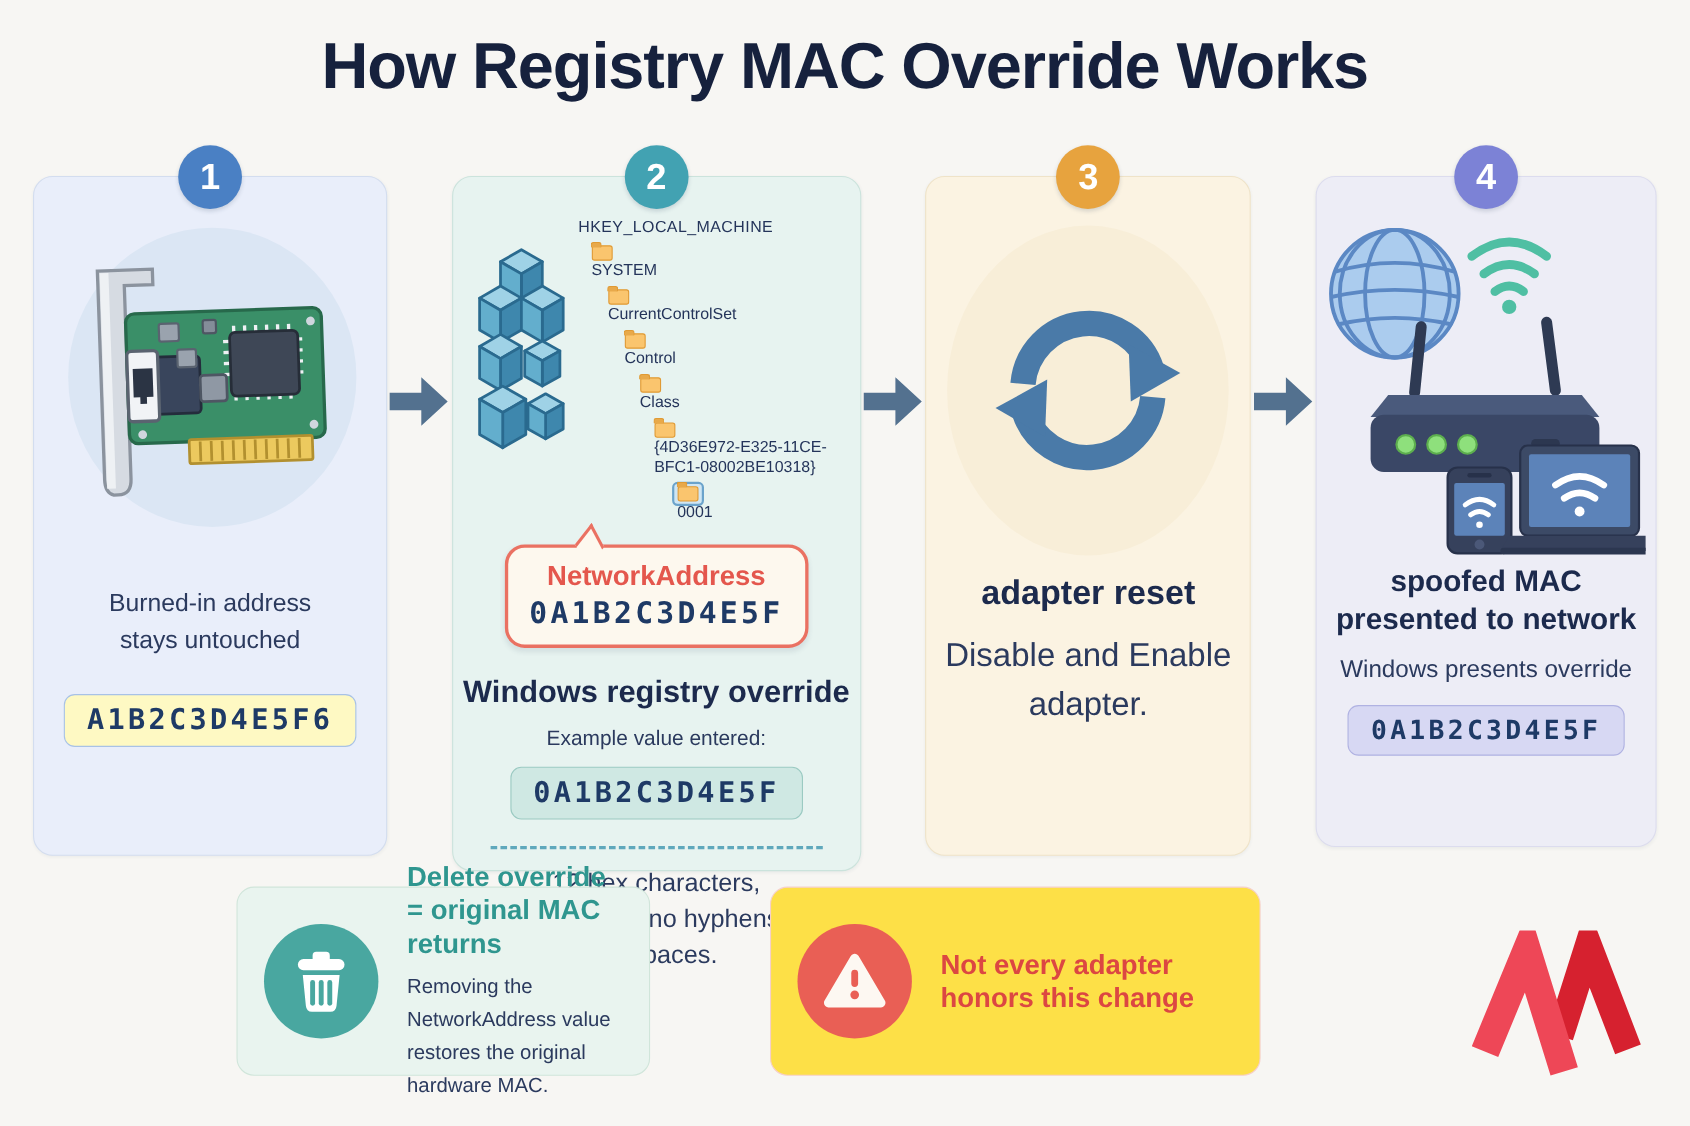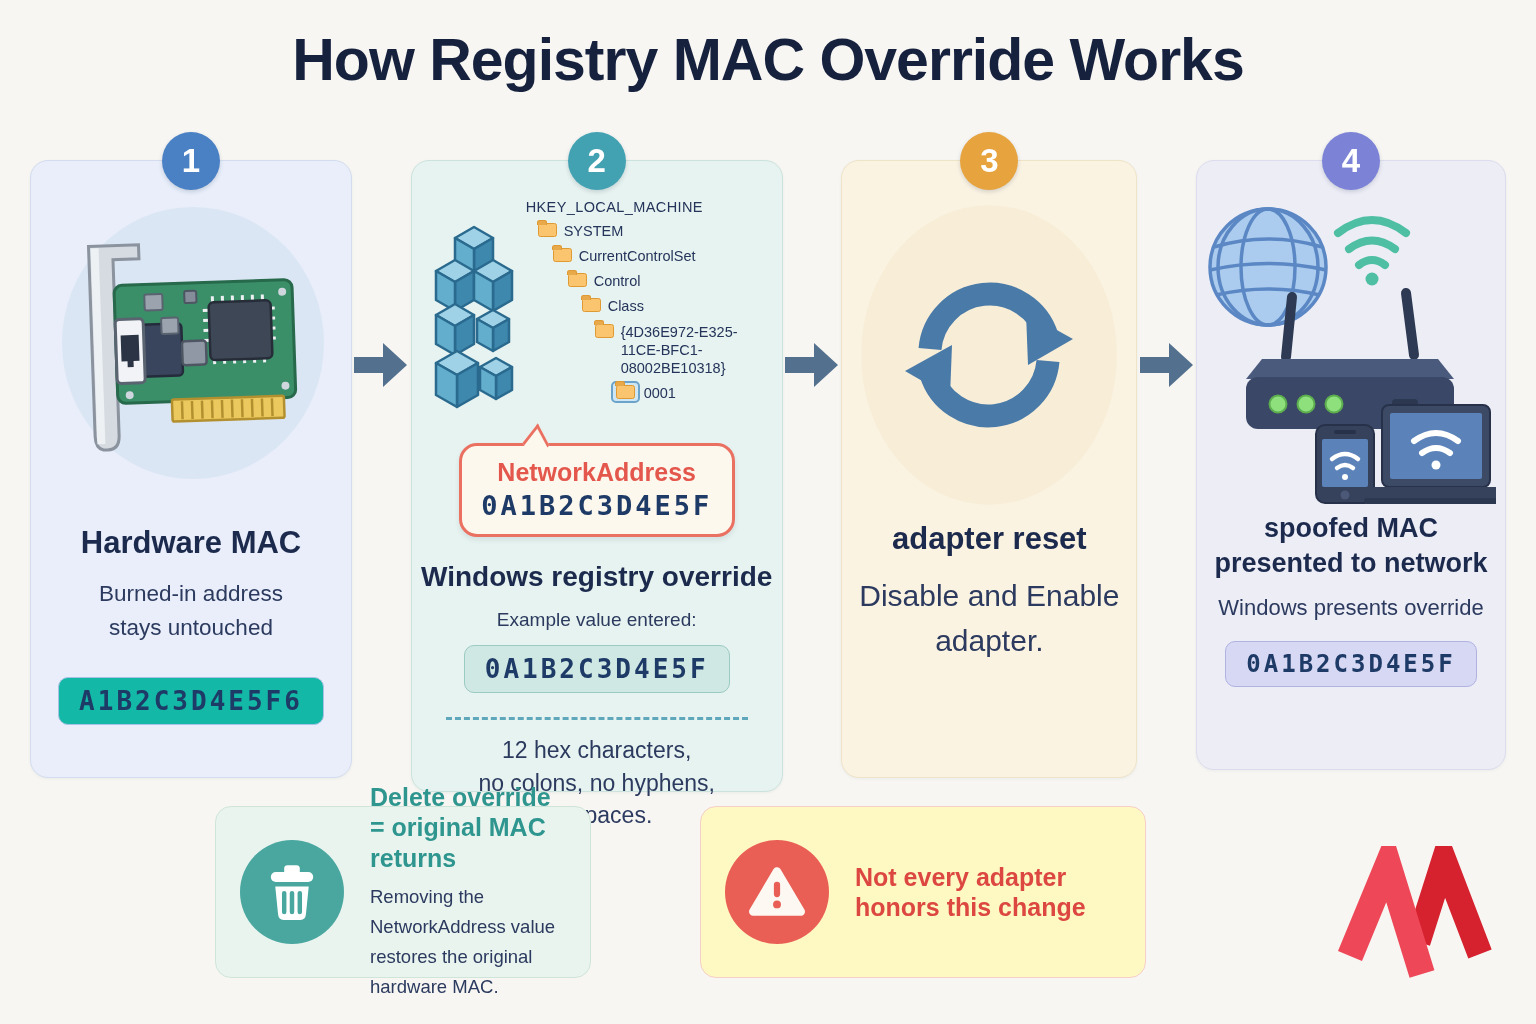--- a/index.html
+++ b/index.html
@@ -46,27 +46,27 @@
     font-family:"DejaVu Sans Mono", monospace; font-weight:bold;
     font-size:26px; letter-spacing:3px; color:#1e3a66;
     padding:8px 20px; border-radius:10px; border:1.5px solid;
   }
   
   .illus1 { position:relative; width:290px; height:330px; margin-top:24px; }
   .illus1 .circle { position:absolute; left:16px; top:22px; width:262px; height:272px; border-radius:50%; background:#dbe6f4; }
   .illus1 svg { position:absolute; left:8px; top:20px; }
   .panel1 .step-title { font-size:31px; margin-top:10px; }
   .panel1 .step-desc { font-size:22.5px; line-height:1.5; margin-top:16px; }
-  .panel1 .mac-chip { margin-top:32px; background:#14b8a6; border-color:#a8c2e6; }
+  .panel1 .mac-chip { margin-top:32px; background:#fef9c3; border-color:#a8c2e6; }
   
   .registry { display:flex; width:100%; padding:38px 12px 0 14px; }
   .registry .cubes { flex:none; margin-top:26px; }
   .tree { flex:1; margin-left:2px; font-size:14.5px; color:#24345a; }
   .tree-root { font-size:14.5px; letter-spacing:.4px; margin-left:2px; color:#24345a; }
-  .tree-row { display:flex; align-items:flex-start; margin-top:7px; line-height:1.25; }
+  .tree-row { display:flex; align-items:flex-start; margin-top:7px; line-height:1.25;flex-direction:column; }
   .folder {
     flex:none; position:relative; width:19px; height:14px; margin-right:7px; margin-top:1px;
     background:#fac56e; border:1.5px solid #e09a34; border-radius:2.5px;
   }
   .folder::before {
     content:""; position:absolute; top:-4.5px; left:-1.5px; width:8px; height:4px;
     background:#e8a94a; border:1.5px solid #e09a34; border-bottom:none;
     border-radius:2.5px 2.5px 0 0;
   }
   .hl { background:#cfe6f4; border:2px solid #6ba3cb; border-radius:5px; padding:2px 3px; margin:-3px 4px -3px -5px; display:flex; }
@@ -101,21 +101,21 @@
   .illus4 { margin-top:26px; }
   .panel4 .step-title { font-size:27px; line-height:1.3; white-space:pre-line; margin-top:4px; }
   .panel4 .step-desc { font-size:22px; margin-top:14px;text-align:right; }
   .panel4 .mac-chip { margin-top:20px; font-size:24px; background:#d7d8f3; border-color:#b0b2e2; }
   
   .note-card {
     position:absolute; top:806px; height:172px; border-radius:16px;
     display:flex; align-items:center; padding:0 24px; gap:26px; border:1.5px solid;
   }
   .note-green { left:215px; width:376px; background:#e9f4ef; border-color:#d0e5da; }
-  .note-red   { left:700px; width:446px; background:#fef9c3; border-color:#f6cfc9; }
+  .note-red   { left:700px; width:446px; background:#fde047; border-color:#f6cfc9; }
   .note-icon { flex:none; width:104px; height:104px; border-radius:50%; display:flex; align-items:center; justify-content:center; }
   .note-green .note-icon { background:#49a7a0; }
   .note-red   .note-icon { background:#e95f55; }
   .note-title { font-size:25px; font-weight:bold; line-height:1.22; white-space:pre-line; }
   .note-green .note-title { color:#2f968f; }
   .note-red   .note-title { color:#dc4742; }
   .note-body { font-size:18.5px; color:#2b3a5e; line-height:1.62; margin-top:9px; white-space:pre-line; }
   .logo { position:absolute; left:1338px; top:846px; }
 </style>
 </head>
@@ -182,21 +182,20 @@
           <rect x="92" y="88" width="18" height="16" rx="2" fill="#9aa3ae" stroke="#5a6370" stroke-width="2"></rect>
           <rect x="108" y="112" width="17" height="16" rx="2" fill="#9aa3ae" stroke="#5a6370" stroke-width="2"></rect>
           <rect x="128" y="136" width="24" height="24" rx="3" fill="#8f98a4" stroke="#4e5663" stroke-width="2.5"></rect>
           <rect x="132" y="86" width="12" height="12" rx="2" fill="#848d99" stroke="#4e5663" stroke-width="2"></rect>
           <circle cx="230" cy="90" r="4" fill="#cfd6de"></circle>
           <circle cx="230" cy="184" r="4" fill="#cfd6de"></circle>
           <circle cx="74" cy="188" r="4" fill="#cfd6de"></circle>
         </g>
       </svg>
     </div>
-    <div class="step-title">Hardware MAC</div>
     <div class="step-desc">Burned-in address
 stays untouched</div>
     <div class="mac-chip">A1B2C3D4E5F6</div>
   </div>
 
   <div class="gap">
     <svg width="54" height="46" viewBox="0 0 54 46">
       <polygon points="0,15 29,15 29,1 53,23 29,45 29,31 0,31" fill="#53718f"></polygon>
     </svg>
   </div>

